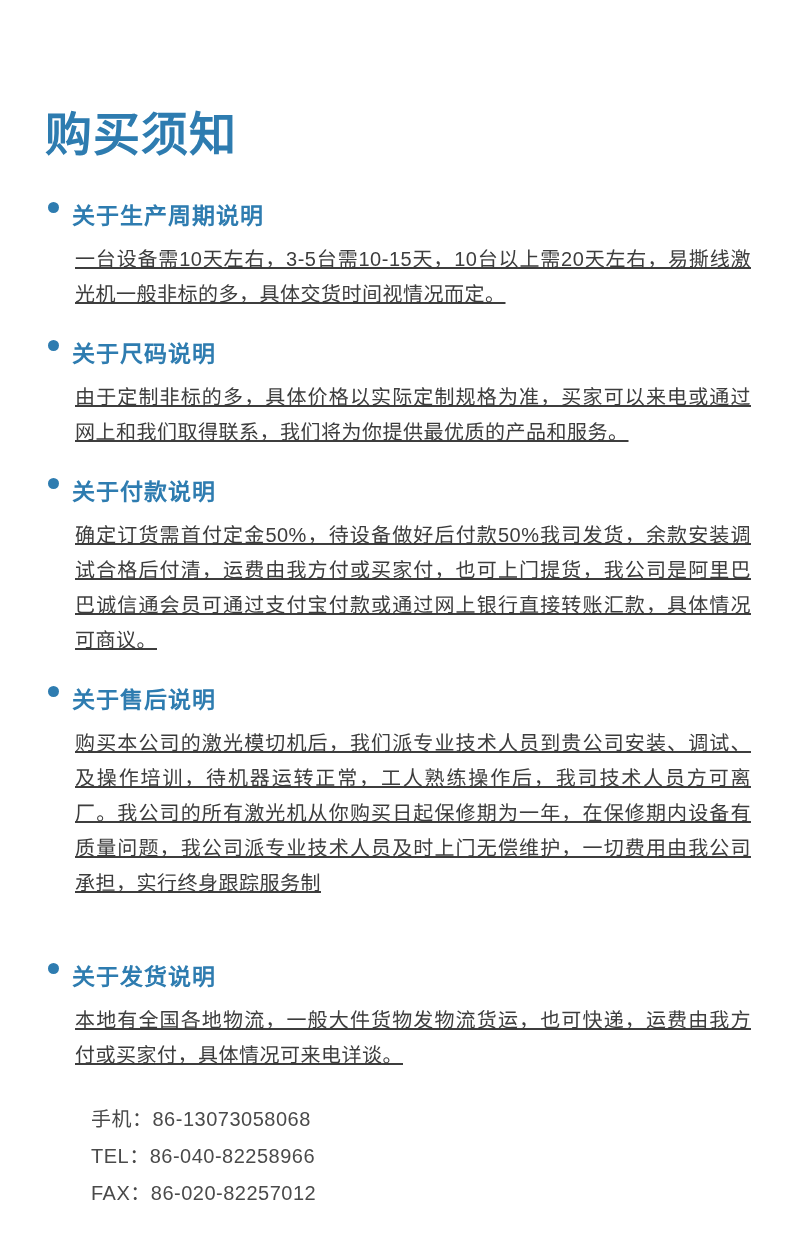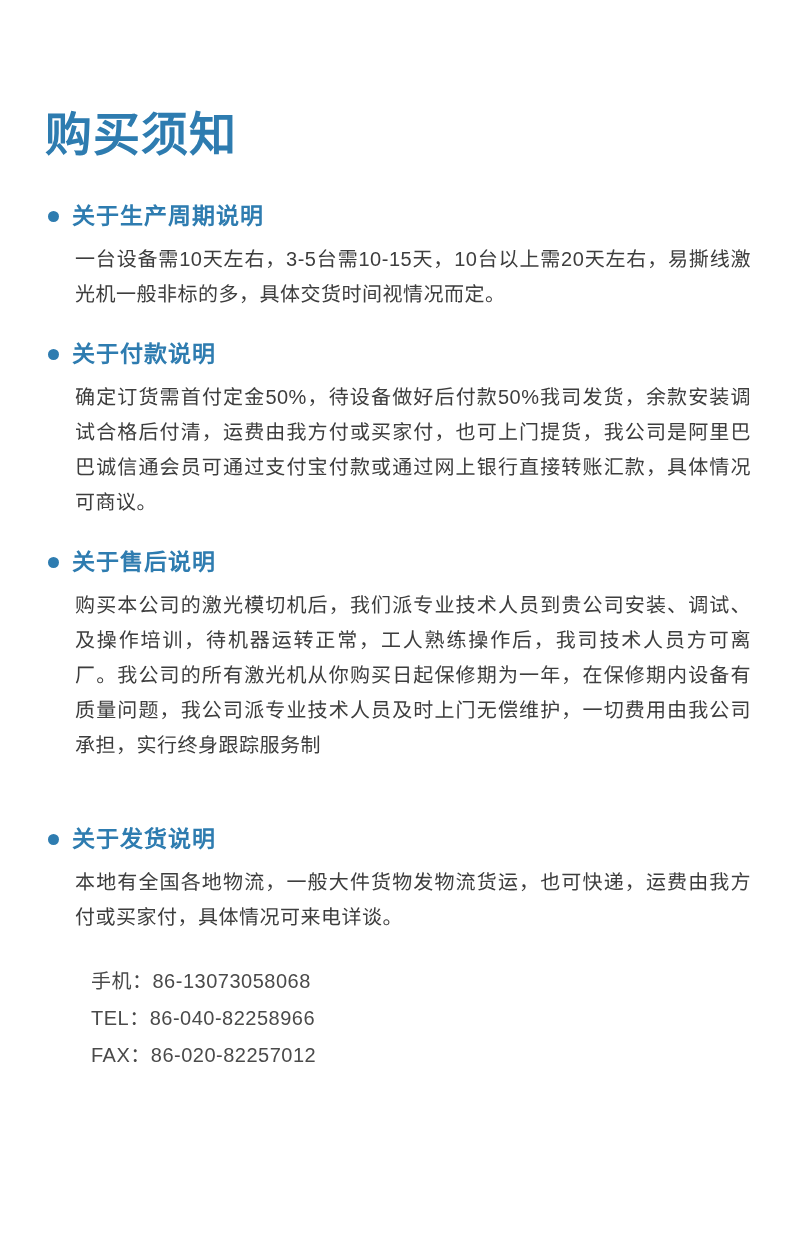--- a/index.html
+++ b/index.html
@@ -24,21 +24,21 @@
     font-size: 47px;
     line-height: 54px;
     font-weight: bold;
     letter-spacing: 1px;
   }
   .section { margin-top: 28px; }
   .section--first { margin-top: 40px; }
   .section--gapped { margin-top: 62px; }
   .sec-head {
     display: flex;
-    align-items: center;
+    align-items: flex-start;
     margin-left: 3px;
   }
   .bullet {
     width: 11px;
     height: 11px;
     border-radius: 50%;
     background: #2e7cb0;
     flex: none;
     margin-right: 13px;
   }
@@ -50,20 +50,21 @@
     letter-spacing: 1px;
   }
   .sec-body {
     margin: 12px 4px 0 30px;
     width: 676px;
     font-size: 20px;
     line-height: 35px;
     color: #3d3d3d;
     text-align: justify;
     letter-spacing: 0.5px;
+    text-decoration: underline;
   }
   .contact-lines {
     margin: 12px 0 0 46px;
     font-size: 20px;
     line-height: 37px;
     color: #4a4a4a;
     letter-spacing: 0.5px;
   }
   .contact-line { white-space: nowrap; }
 </style>
@@ -76,20 +77,27 @@
     <h1 class="page-title">购买须知</h1>
 
     <div class="section section--first">
       <div class="sec-head">
         <span class="bullet"></span>
         <span class="sec-title">关于生产周期说明</span>
       </div>
       <p class="sec-body">一台设备需10天左右，3-5台需10-15天，10台以上需20天左右，易撕线激光机一般非标的多，具体交货时间视情况而定。</p>
     </div>
 
+    <div class="section">
+      <div class="sec-head">
+        <span class="bullet"></span>
+        <span class="sec-title">关于尺码说明</span>
+      </div>
+      <p class="sec-body">由于定制非标的多，具体价格以实际定制规格为准，买家可以来电或通过网上和我们取得联系，我们将为你提供最优质的产品和服务。</p>
+    </div>
 
     <div class="section">
       <div class="sec-head">
         <span class="bullet"></span>
         <span class="sec-title">关于付款说明</span>
       </div>
       <p class="sec-body">确定订货需首付定金50%，待设备做好后付款50%我司发货，余款安装调试合格后付清，运费由我方付或买家付，也可上门提货，我公司是阿里巴巴诚信通会员可通过支付宝付款或通过网上银行直接转账汇款，具体情况可商议。</p>
     </div>
 
     <div class="section">

